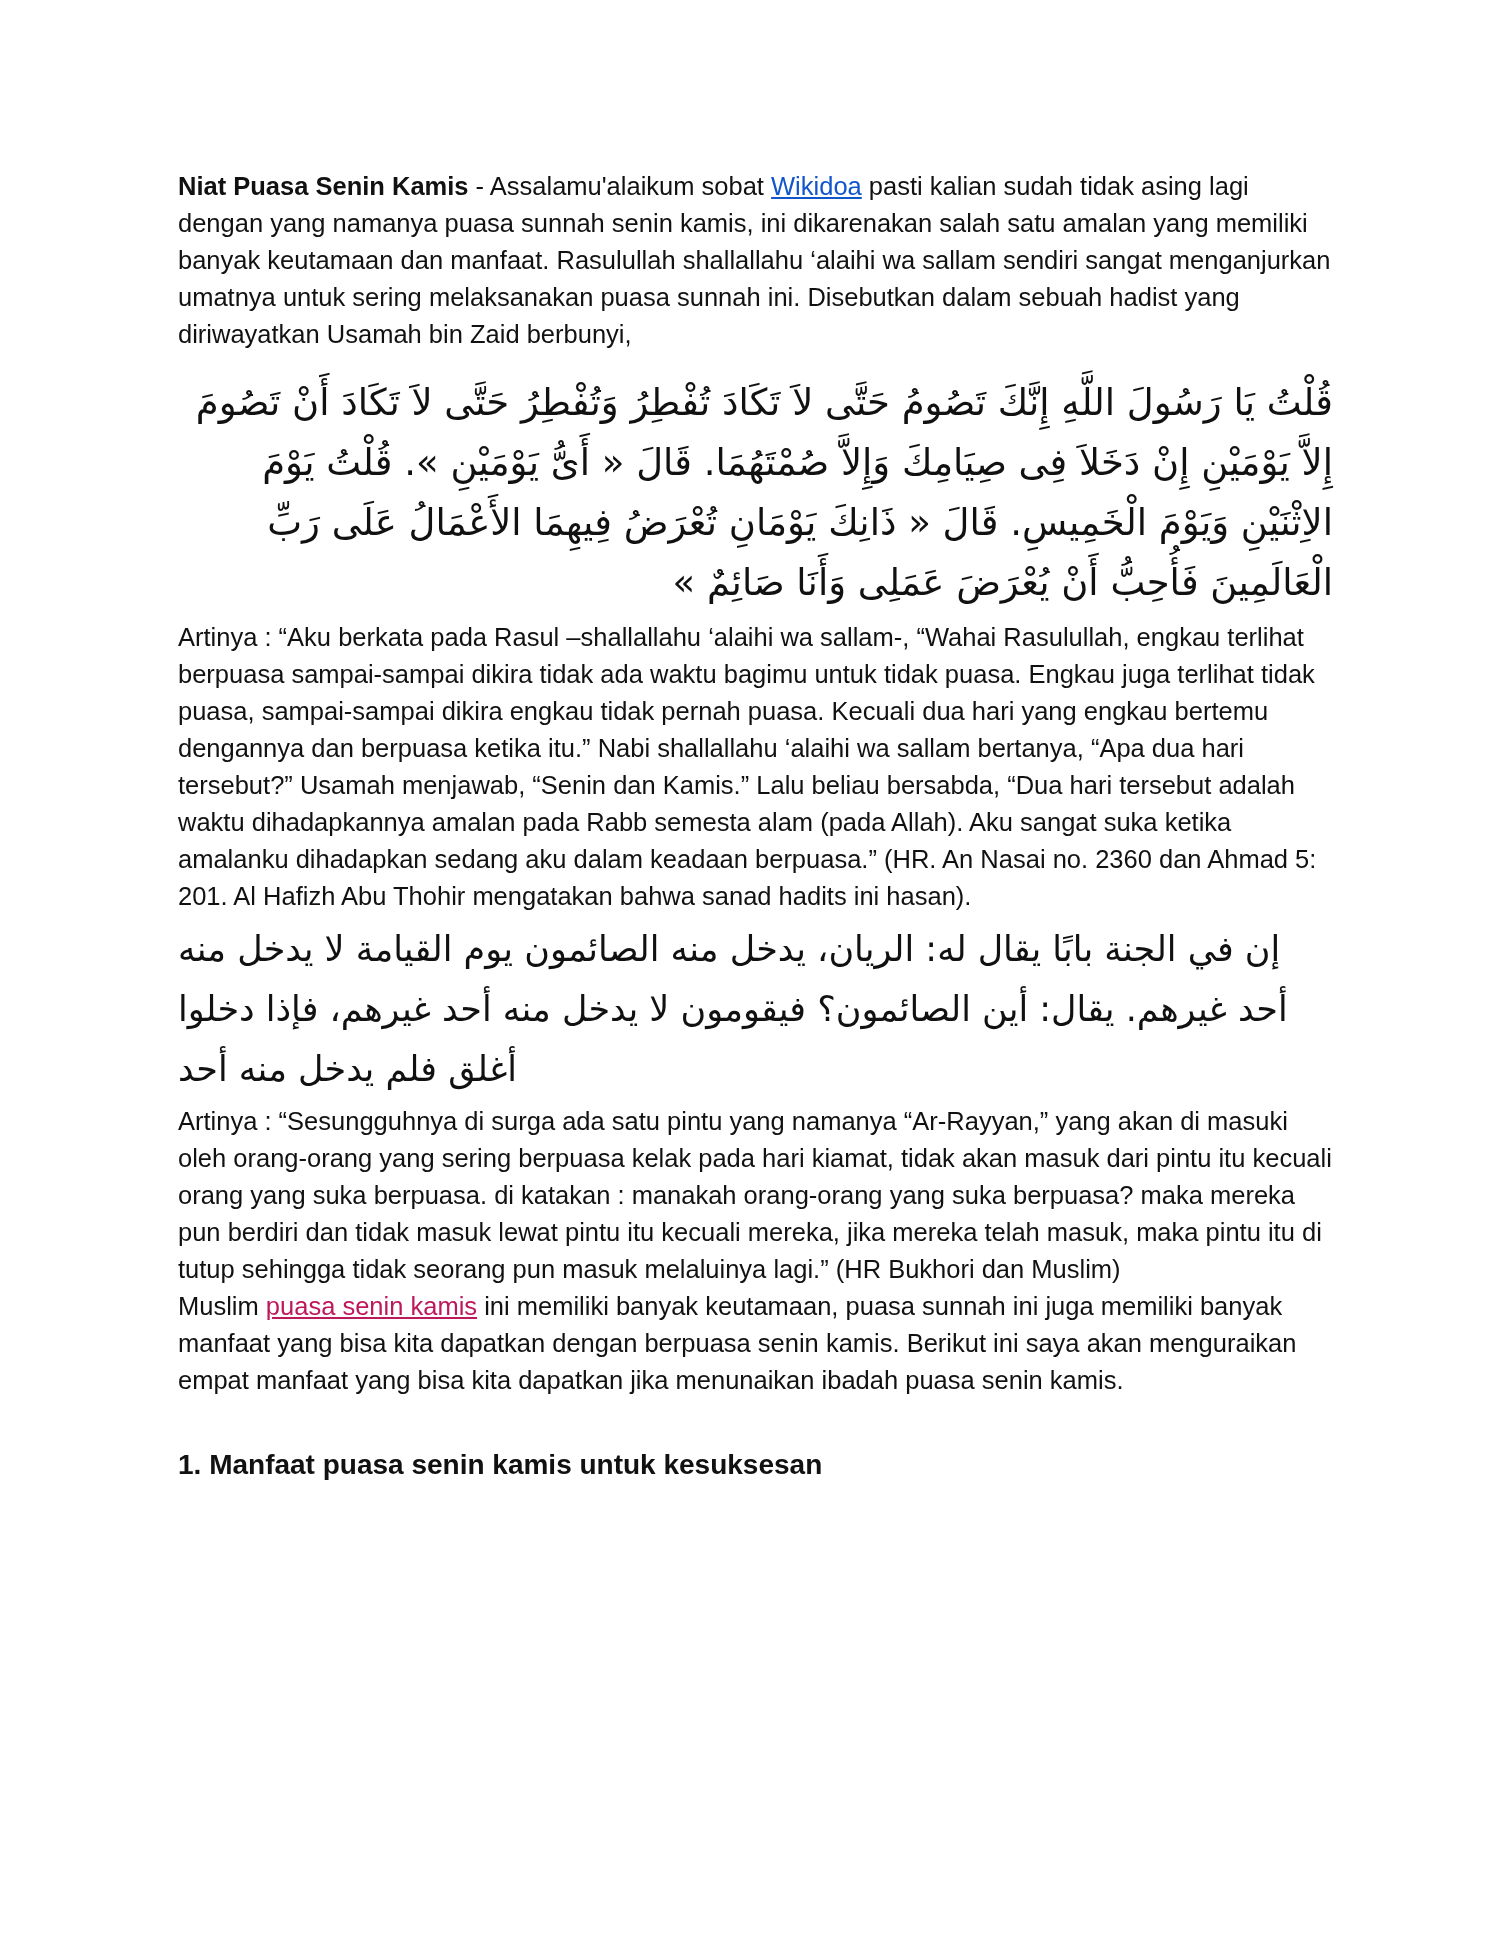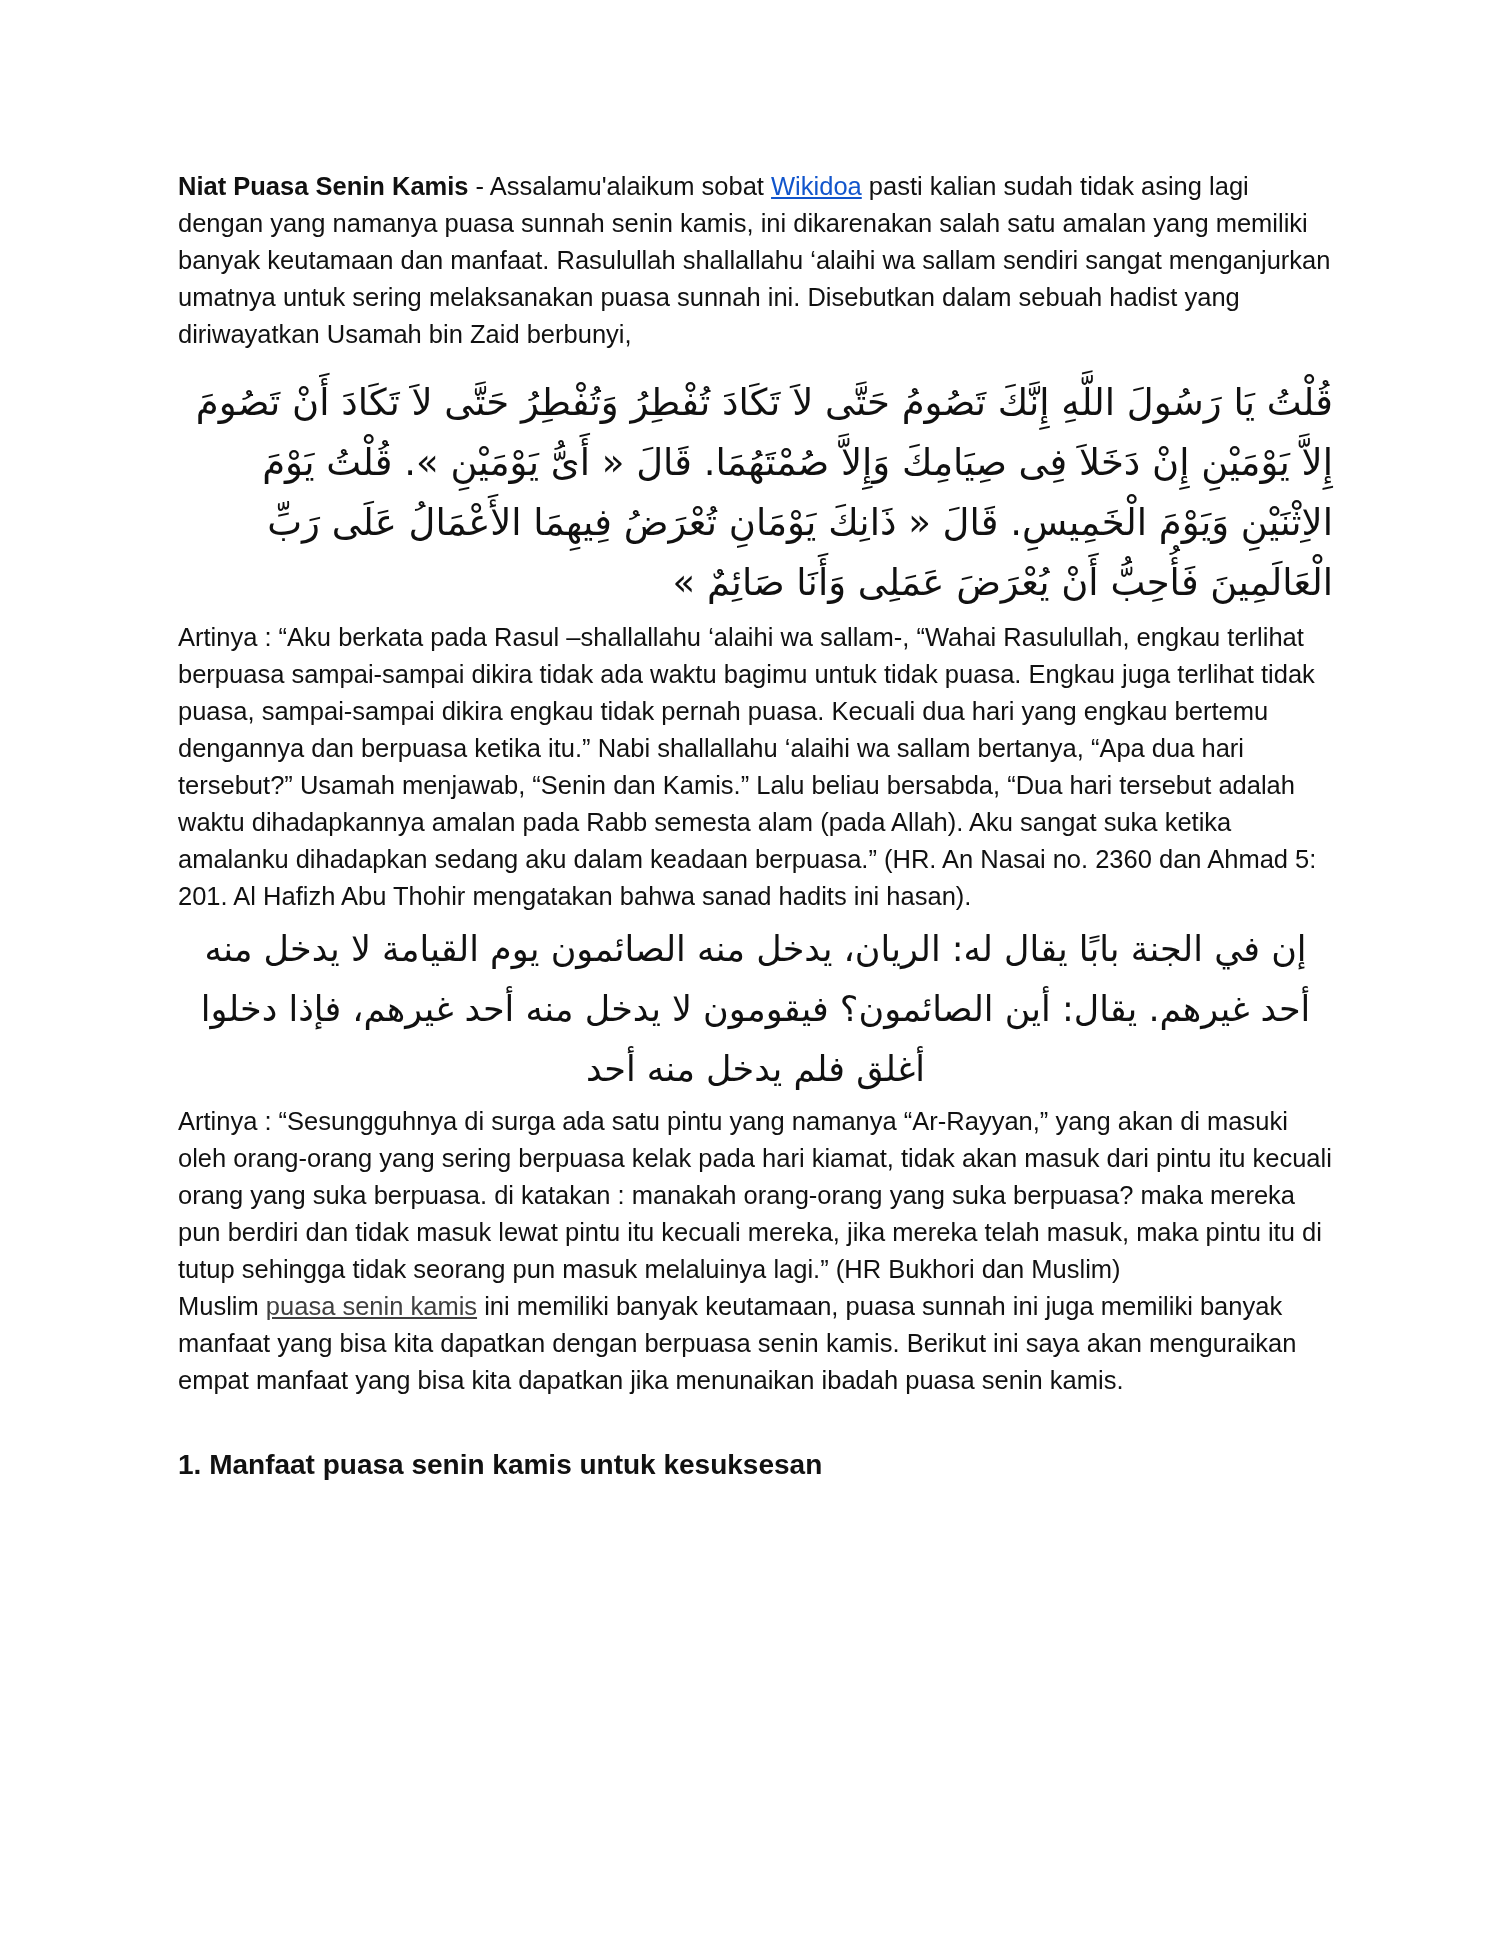--- a/index.html
+++ b/index.html
@@ -6,28 +6,28 @@
   body { width: 1500px; height: 1941px; position: relative; overflow: hidden; }
   .page {
     position: absolute; left: 178px; top: 168px; width: 1160px;
     font-family: "Liberation Sans", sans-serif; color: #111111;
   }
   .p {
     font-size: 25.5px; line-height: 37px; margin: 0;
   }
   .p b { font-weight: bold; }
   .link { color: #1155cc; text-decoration: underline; }
-  .ulink { color: #404040; text-decoration: underline; }
+  .ulink { color: #be185d; text-decoration: underline; }
   .arabic1 {
     direction: rtl; text-align: right; font-family: "DejaVu Sans", sans-serif;
     font-size: 37px; line-height: 60px; margin: 20px 0 0 0; padding-right: 6px;
     width: 1155px;
   }
   .arabic2 {
-    direction: rtl; text-align: center; font-family: "DejaVu Sans", sans-serif;
+    direction: rtl; text-align: left; font-family: "DejaVu Sans", sans-serif;
     font-size: 35px; line-height: 60px; margin: 4px 0 0 0; padding-right: 6px;
     width: 1155px;
   }
   .h1 {
     font-size: 40px; font-weight: bold; margin: 63px 0 14px 0; line-height: 50px;
   }
   .h3 {
     font-size: 28px; font-weight: bold; margin: 48px 0 0 0; line-height: 36px;
   }
   .gap-a { margin-top: 6px; }

